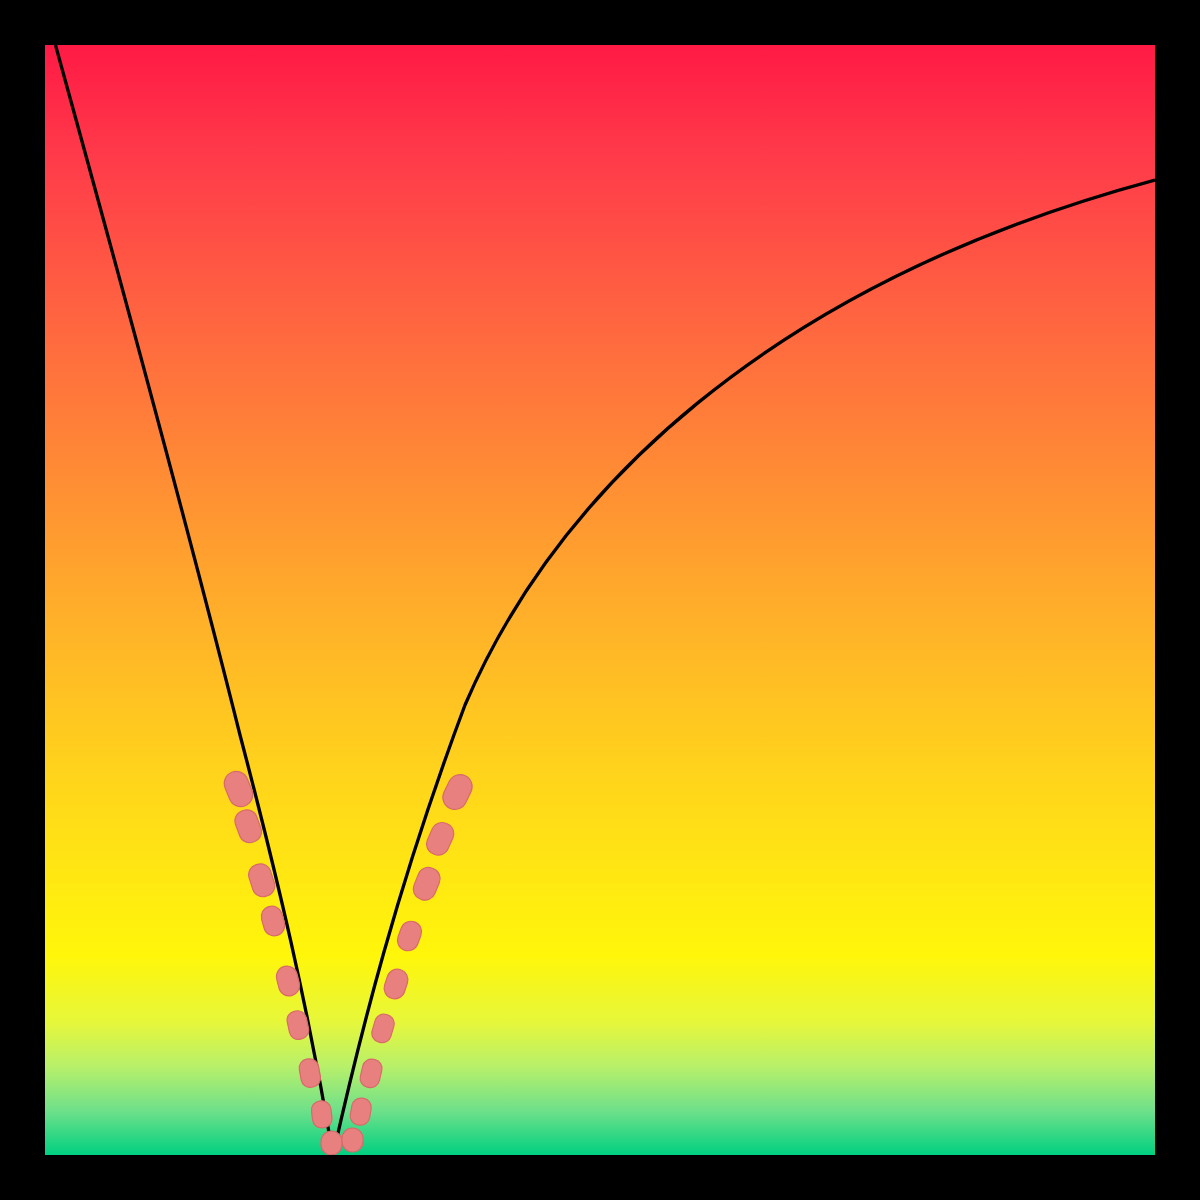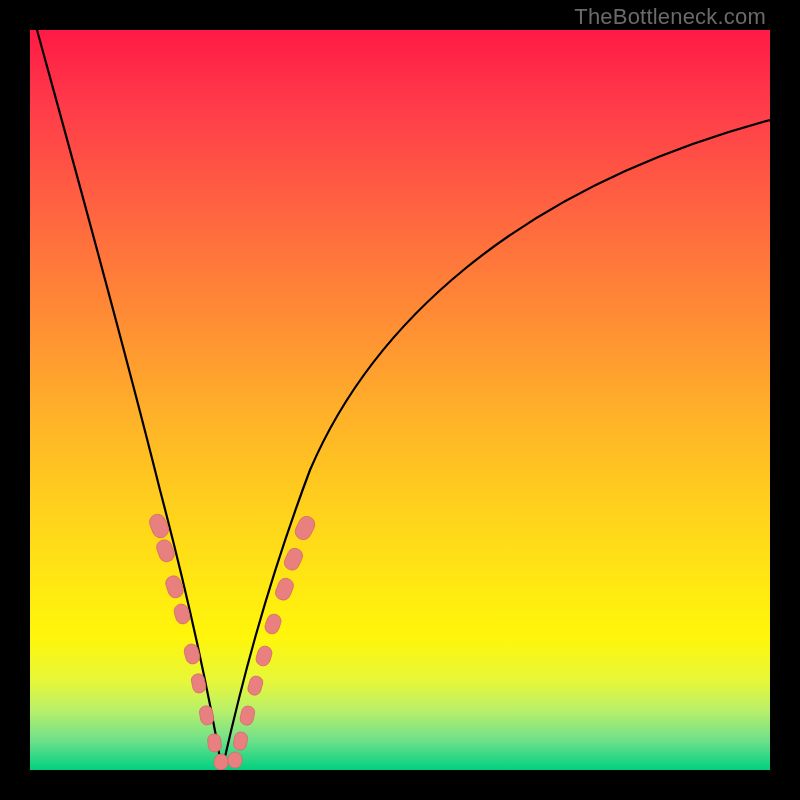--- a/index.html
+++ b/index.html
@@ -109,15 +109,14 @@
         <rect class="bead" x="236" y="584" width="14" height="20" rx="7" ry="7" transform="rotate(20 243 594)"></rect>
         <rect class="bead" x="247" y="548" width="15" height="22" rx="7" ry="7" transform="rotate(22 254 559)"></rect>
         <rect class="bead" x="256" y="518" width="15" height="22" rx="7" ry="7" transform="rotate(24 263 529)"></rect>
         <rect class="bead" x="267" y="486" width="16" height="24" rx="8" ry="8" transform="rotate(26 275 498)"></rect>
       </g>
 
     </svg>
 
   </div>
 
-  <div class="watermark">TheBottleneck.com</div>
 
 </div>
 
 </body></html>

